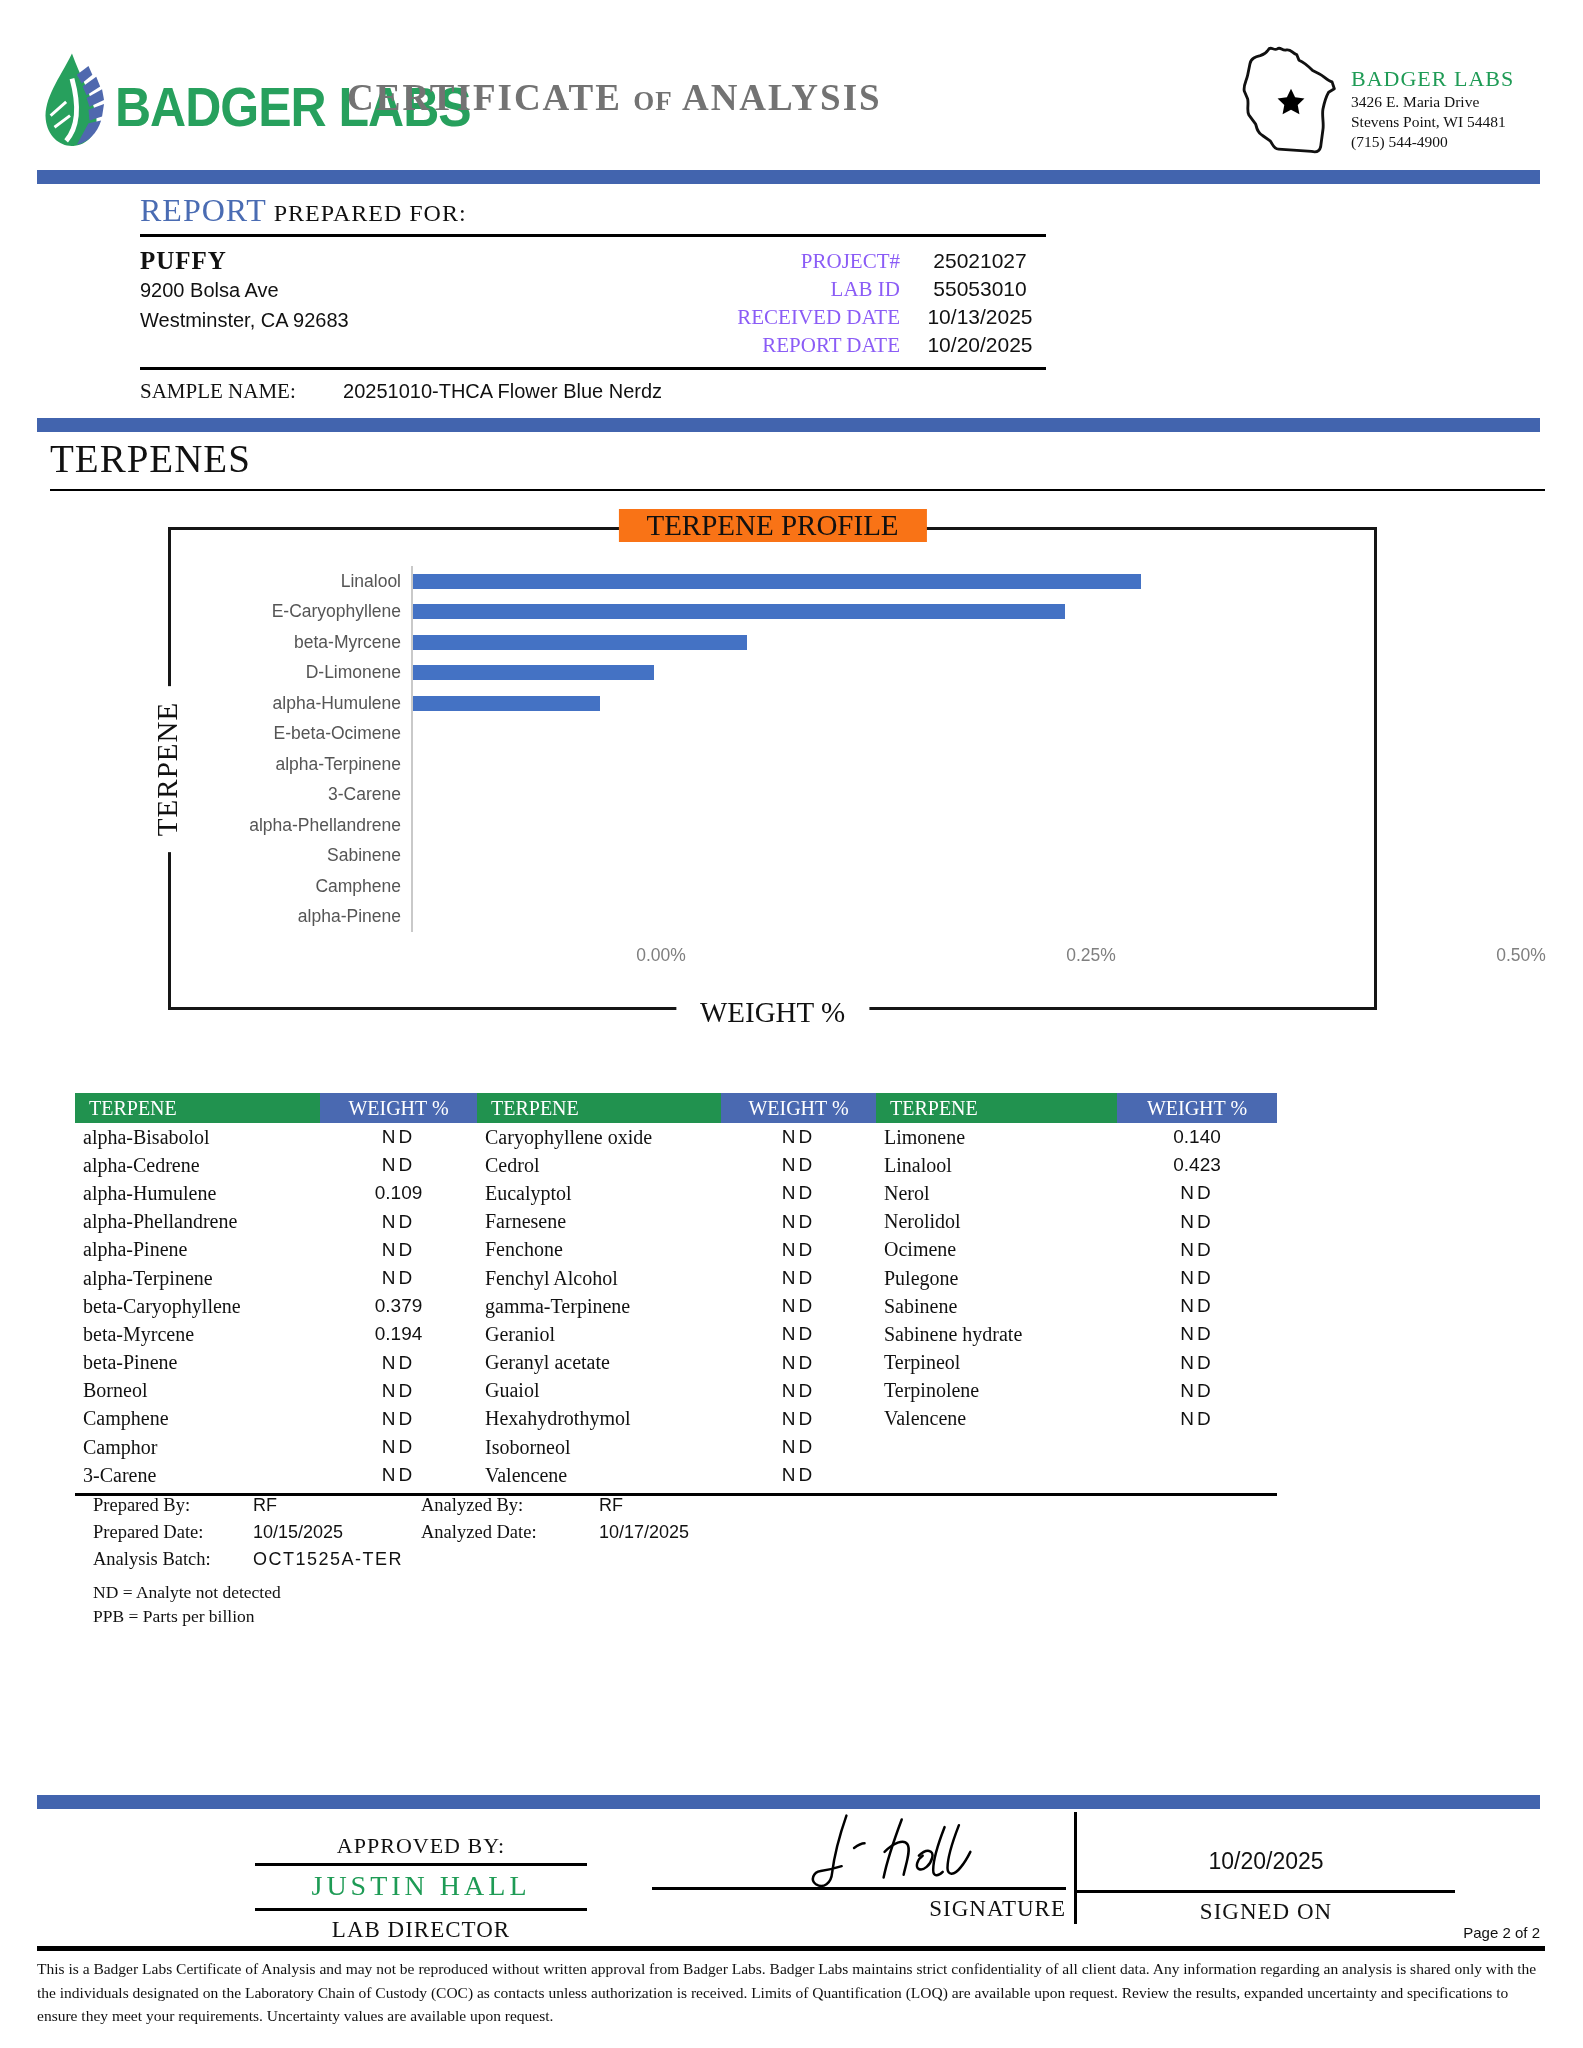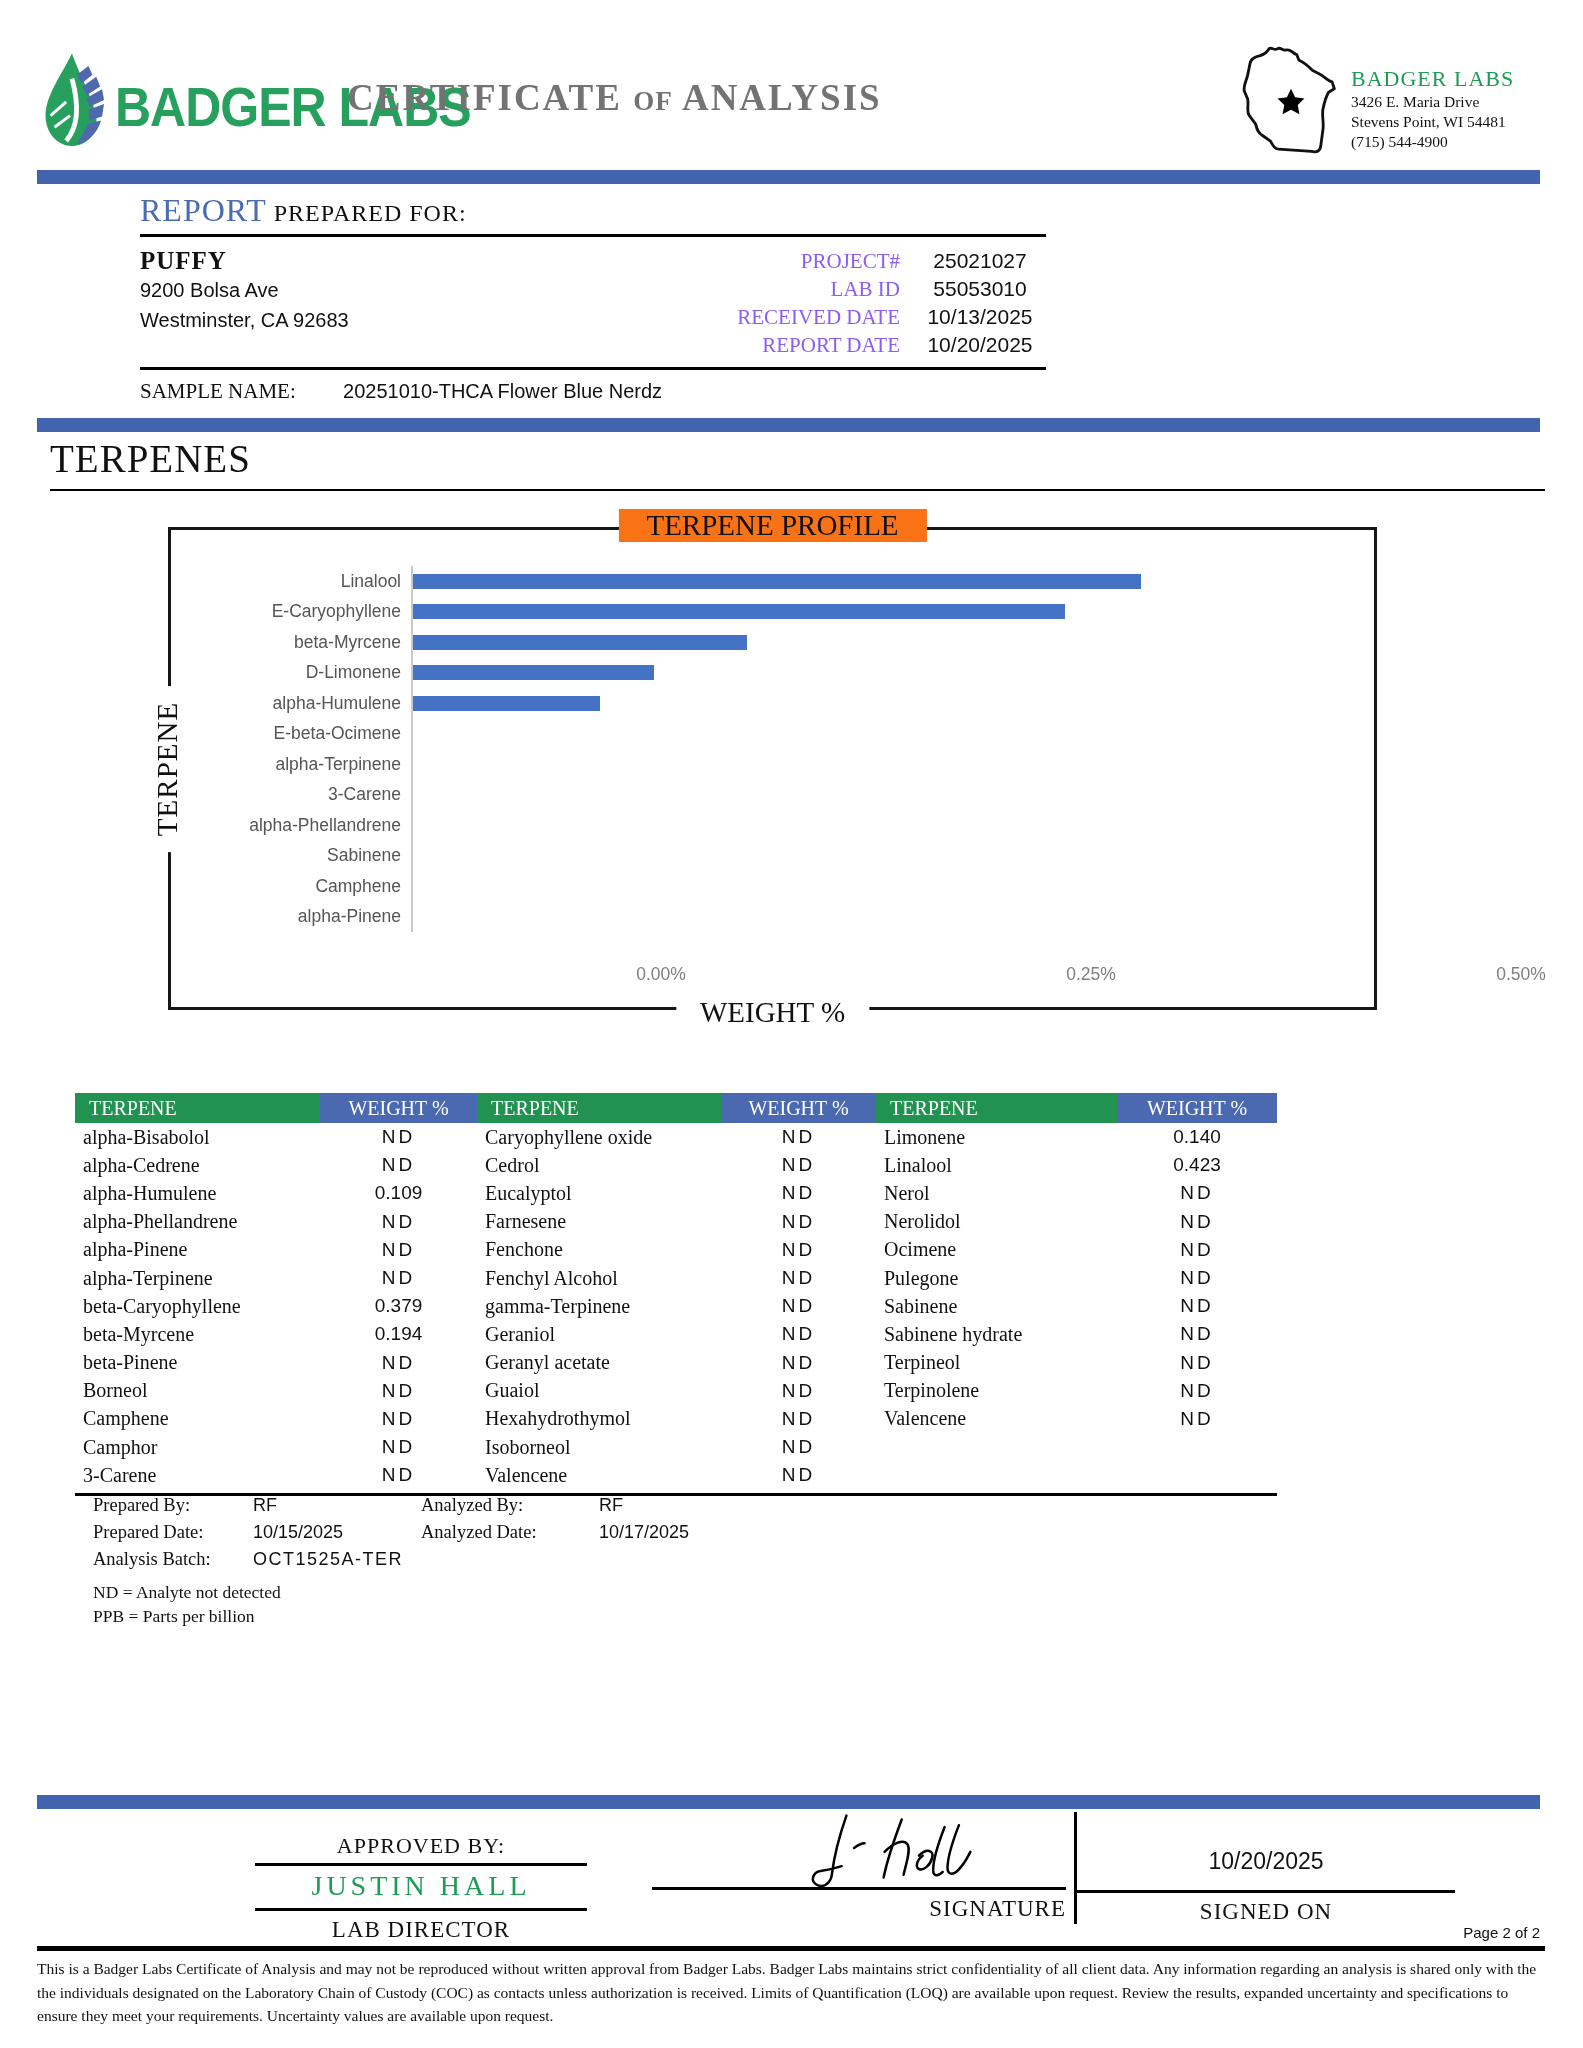--- a/index.html
+++ b/index.html
@@ -244,21 +244,21 @@
             <div class="hbar" style="width: 0px;"></div>
           </div>
         </div>
         <div class="chart-row">
           <div class="cat">alpha-Pinene</div>
           <div class="track">
             <div class="hbar" style="width: 0px;"></div>
           </div>
         </div>
       </div>
-    <div class="chart-ticks" style="position:absolute; left:12px; right:14px; top:418px;">
+    <div class="chart-ticks" style="position:absolute; left:12px; right:14px; top:399px;">
         <span class="tick" style="left: 238px;">0.00%</span>
         <span class="tick" style="left: 668px;">0.25%</span>
         <span class="tick" style="left: 1098px;">0.50%</span>
       </div>
     <div class="chart-xlabel">WEIGHT %</div>
   </div>
 
   <div class="ttable">
     <div class="thead">
       <div class="th th-terp">TERPENE</div>

